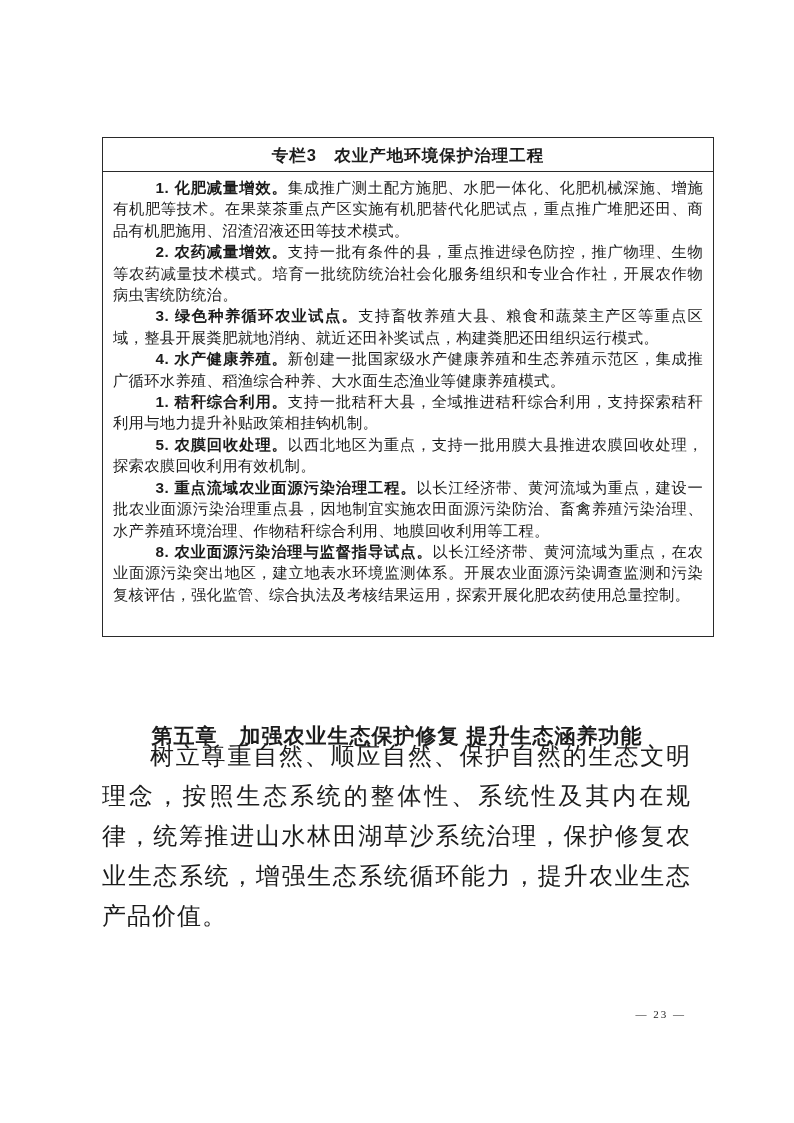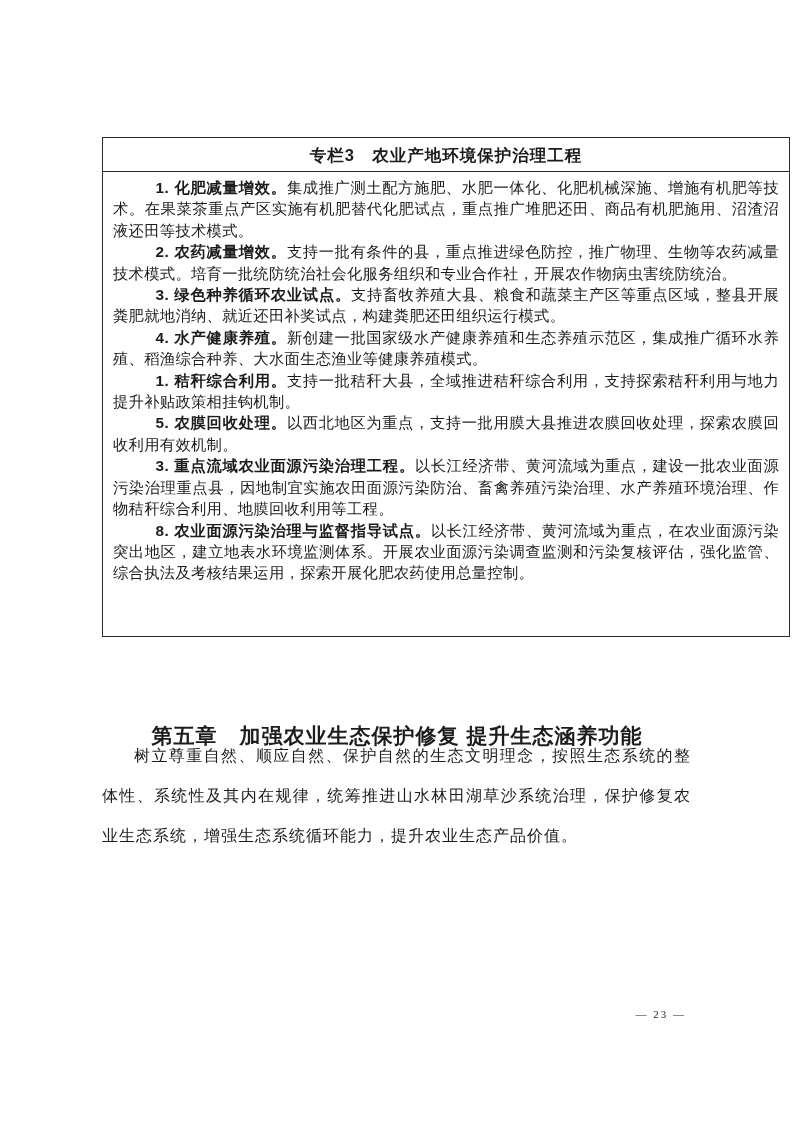--- a/index.html
+++ b/index.html
@@ -13,21 +13,21 @@
     color: #1c1c1c;
     font-family: "Liberation Serif", "DejaVu Serif", serif;
     overflow: hidden;
   }
 
   
   .callout-box {
     position: absolute;
     left: 102px;
     top: 137px;
-    width: 688px;
+    width: 612px;
     height: 500px;
     border: 1.5px solid #2a2a2a;
     box-sizing: border-box;
     background: #ffffff;
   }
   .box-title {
     height: 34px;
     line-height: 34px;
     text-align: center;
     font-family: "Liberation Sans", "DejaVu Sans", sans-serif;
@@ -71,21 +71,21 @@
     white-space: pre;
   }
 
   
   .body-paragraph {
     position: absolute;
     top: 736px;
     left: 102px;
     width: 589px;
     margin: 0;
-    font-size: 16px;
+    font-size: 24px;
     line-height: 40px;
     text-indent: 2em;
     text-align: justify;
     letter-spacing: 1px;
   }
 
   
   .page-number {
     position: absolute;
     top: 1008px;

